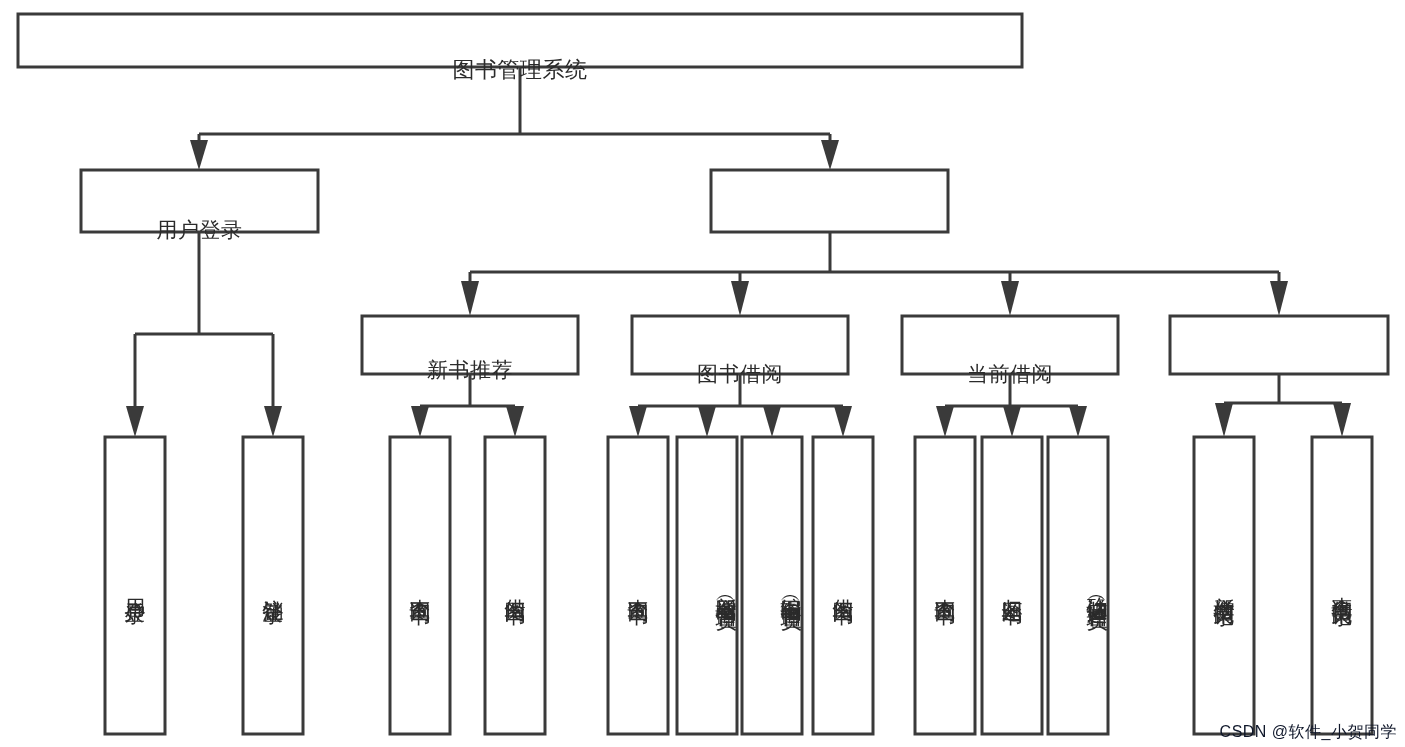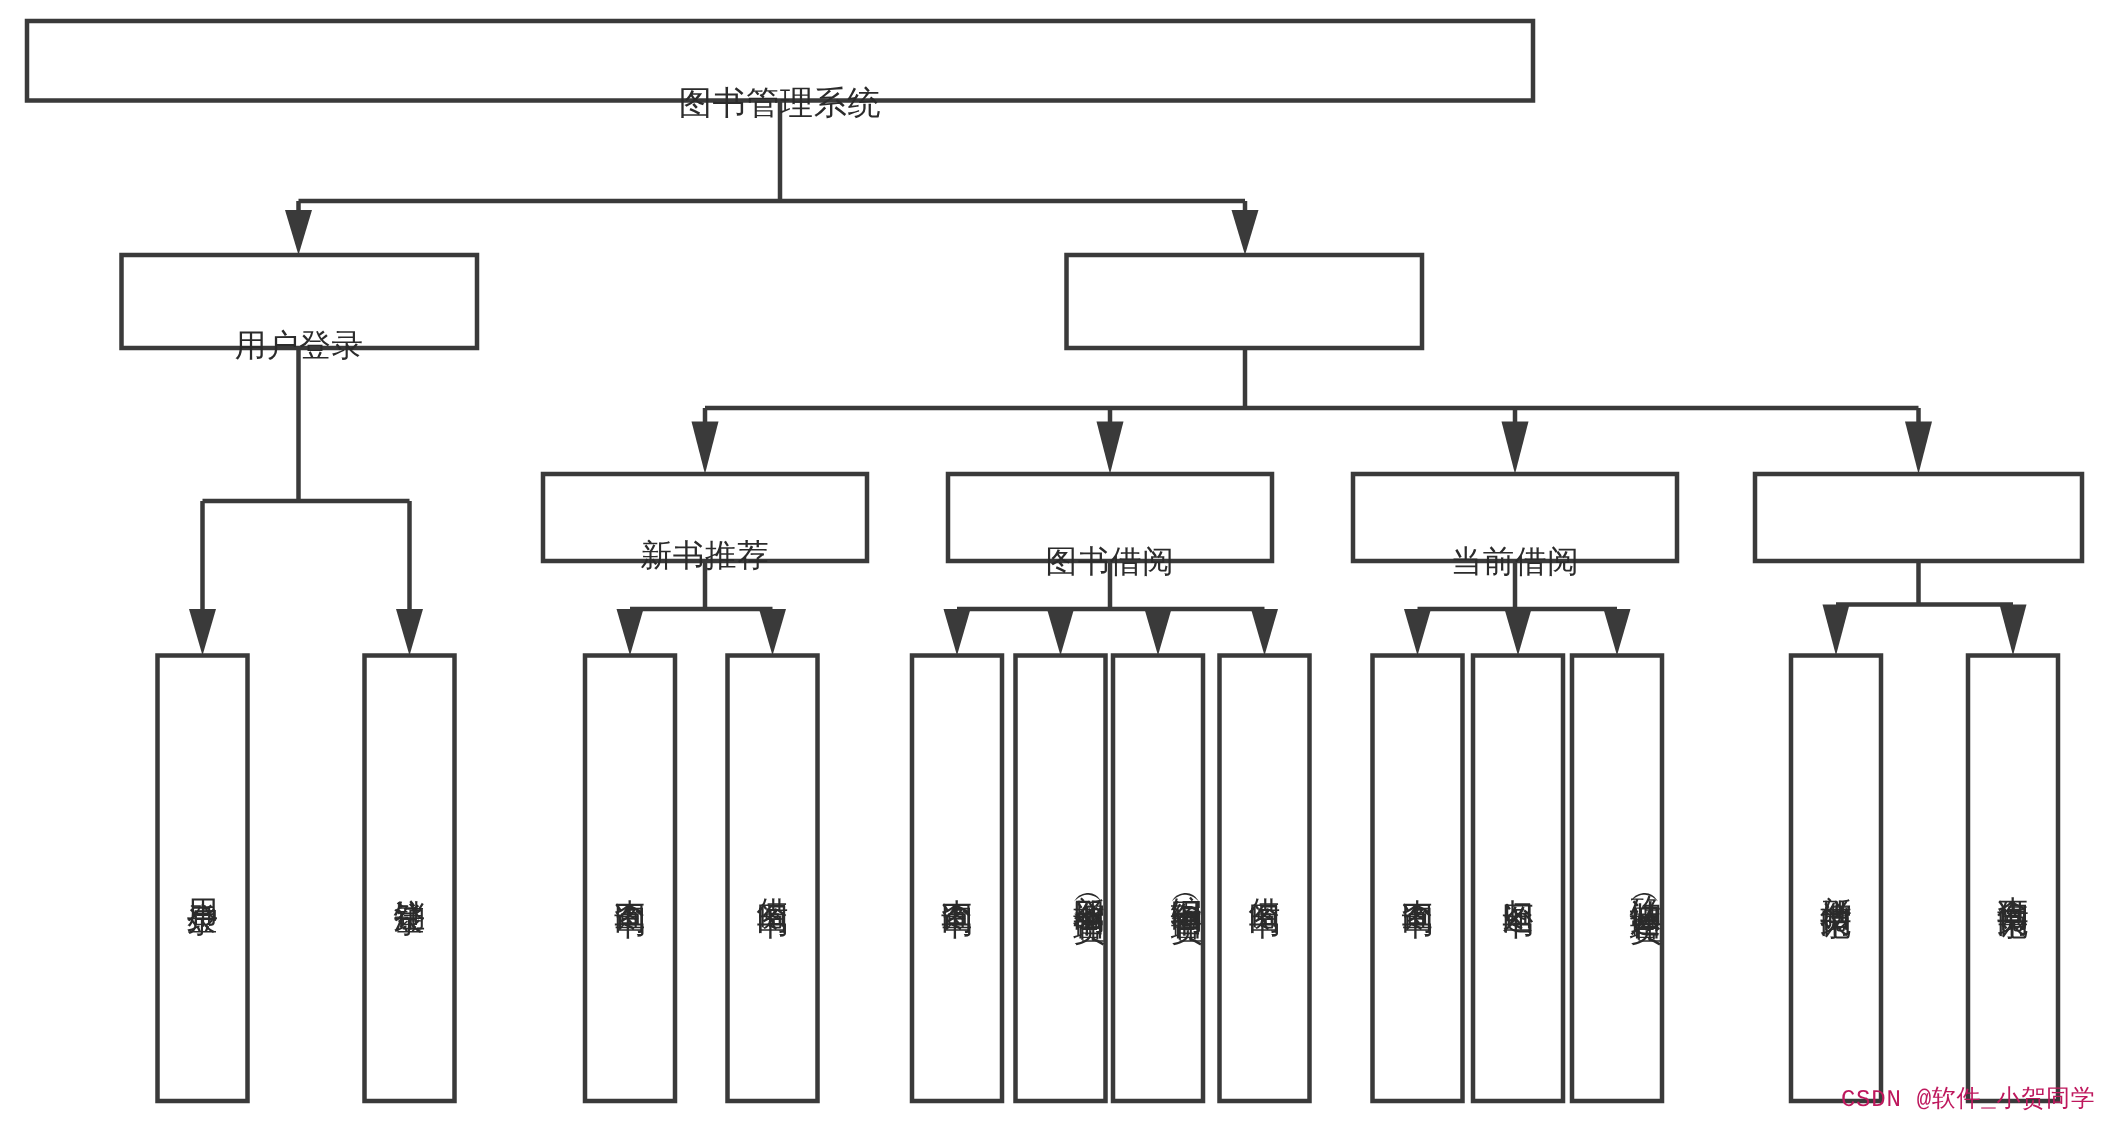--- a/index.html
+++ b/index.html
@@ -74,22 +74,22 @@
     justify-content: center;
   }
   .label-v.centered {
     align-items: center;
   }
   .watermark {
     position: absolute;
     right: 8px;
     bottom: 4px;
     font-size: 16px;
-    color: #be185d;
-    font-family: Liberation Mono, monospace;
+    color: #0f172a;
+    font-family: Liberation Sans, sans-serif;
     letter-spacing: 0.5px;
     white-space: nowrap;
     user-select: none;
   }
 </style>
 </head>
 <body>
 
 <div id="diagram-root">
 

